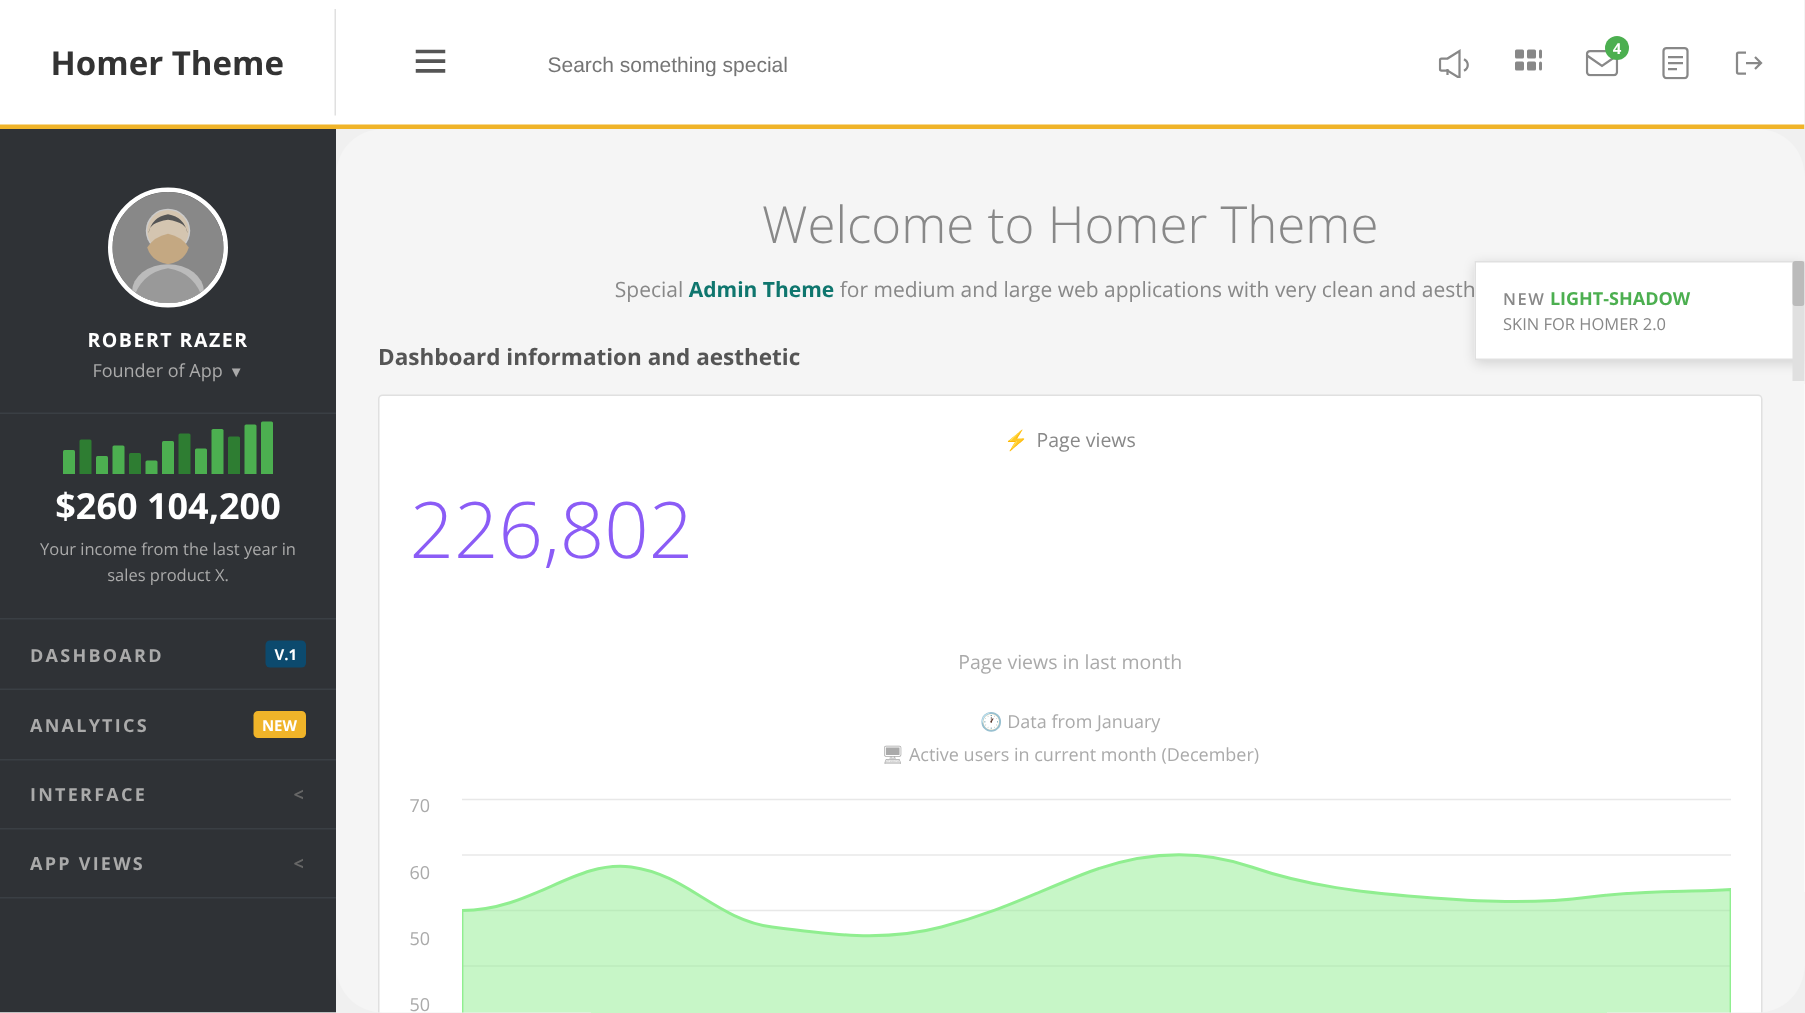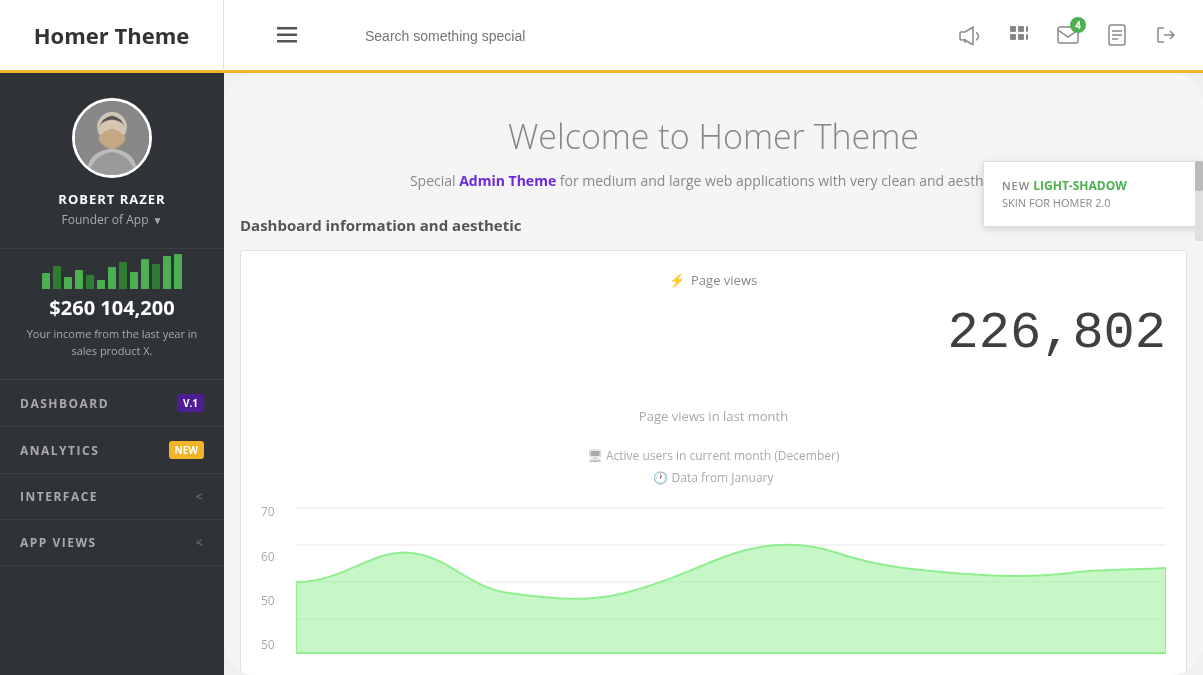--- a/index.html
+++ b/index.html
@@ -1,20 +1,20 @@
 <!DOCTYPE html>
 <html><head>
   <meta charset="utf-8">
   <style>
     * { margin: 0; padding: 0; box-sizing: border-box; }
     body { font-family: 'Open Sans', Arial, sans-serif; background: #f0f0f0; width: 1203px; height: 675px; overflow: hidden; display: flex; flex-direction: column; }
 
     
     .navbar {
-      height: 73px;
+      height: 86px;
       background: #fff;
       border-bottom: 3px solid #f0b429;
       display: flex;
       align-items: center;
       flex-shrink: 0;
       position: relative;
       z-index: 100;
       gap: 33px;
     }
     .navbar-brand {
@@ -92,21 +92,21 @@
     .sidebar {
       width: 224px;
       background: #2f3236;
       color: #ccc;
       flex-shrink: 0;
       overflow-y: auto;
       display: flex;
       flex-direction: column;
     }
     .user-profile {
-      padding: 25px 15px 20px;
+      padding: 39px 15px 20px;
       text-align: center;
       border-bottom: 1px solid #3a3f44;
     }
     .user-avatar {
       width: 80px;
       height: 80px;
       border-radius: 50%;
       background: #555;
       margin: 0 auto 12px;
       overflow: hidden;
@@ -144,21 +144,21 @@
       padding: 15px 15px 5px;
       justify-content: center;
     }
     .mini-chart .bar {
       width: 8px;
       background: #4caf50;
       border-radius: 1px 1px 0 0;
     }
 
     .income-amount {
-      font-size: 20px;
+      font-size: 24px;
       font-weight: 700;
       color: #fff;
       text-align: center;
       padding: 0 15px 5px;
     }
     .income-desc {
       font-size: 11px;
       color: #aaa;
       text-align: center;
       padding: 0 15px 20px;
@@ -182,50 +182,50 @@
       border-bottom: 1px solid #3a3f44;
       gap: 44px;
     }
     .nav-item .badge-label {
       font-size: 10px;
       font-weight: 700;
       padding: 2px 6px;
       border-radius: 3px;
       letter-spacing: 0;
     }
-    .badge-green { background: #4c1d95; color: #fff; }
+    .badge-green { background: #0c4a6e; color: #fff; }
     .badge-orange { background: #f0b429; color: #fff; }
     .nav-item .chevron-right {
       font-size: 12px;
       color: #666;
     }
 
     
     .content {
       flex: 1;
       background: #f5f5f5;
       overflow-y: auto;
-      padding: 40px 16px 20px;
+      padding: 40px 28px 20px;
       position: relative;
       border-radius: 31px;
     }
     .welcome-title {
       font-size: 34px;
       font-weight: 300;
       color: #888;
       text-align: center;
       margin-bottom: 12px;
     }
     .welcome-subtitle {
       font-size: 14px;
       color: #888;
       text-align: center;
       margin-bottom: 25px;
     }
-    .welcome-subtitle strong { color: #6d28d9; font-weight: 700; }
+    .welcome-subtitle strong { color: #0f766e; font-weight: 700; }
     .section-title {
       font-size: 15px;
       font-weight: 700;
       color: #555;
       margin-bottom: 15px;
     }
 
     
     .stats-card {
       background: #fff;
@@ -240,24 +240,23 @@
       margin-bottom: 15px;
       display: flex;
       align-items: center;
       justify-content: center;
       gap: 5px;
     }
     .lightning-icon { color: #f0b429; }
     .page-views-number {
       font-size: 52px;
       font-weight: 300;
-      color: #404040;
-      text-align: right;
+      color: #8b5cf6;
+      text-align: left;
       margin-bottom: 5px;
-      font-family: Liberation Mono, monospace;
     }
     .page-views-label {
       font-size: 13px;
       color: #aaa;
       text-align: center;
       margin-bottom: 20px;
       margin-top: 44px;
     }
     .chart-meta {
       text-align: center;
@@ -464,26 +463,26 @@
 
     <div class="stats-card">
       <div class="page-views-header">
         <span class="lightning-icon">⚡</span>
         <span>Page views</span>
       </div>
       <div class="page-views-number">226,802</div>
       <div class="page-views-label">Page views in last month</div>
       <div class="chart-meta">
         <div>
+          <span>🕐</span>
+          <span>Data from January</span>
+        </div>
+        <div>
           <span>🖥</span>
           <span>Active users in current month (December)</span>
-        </div>
-        <div>
-          <span>🕐</span>
-          <span>Data from January</span>
         </div>
       </div>
       <div class="chart-area">
         <div class="chart-y-labels">
           <span>70</span>
           <span>60</span>
           <span>50</span>
           <span>50</span>
         </div>
         <div class="chart-svg-wrap">

